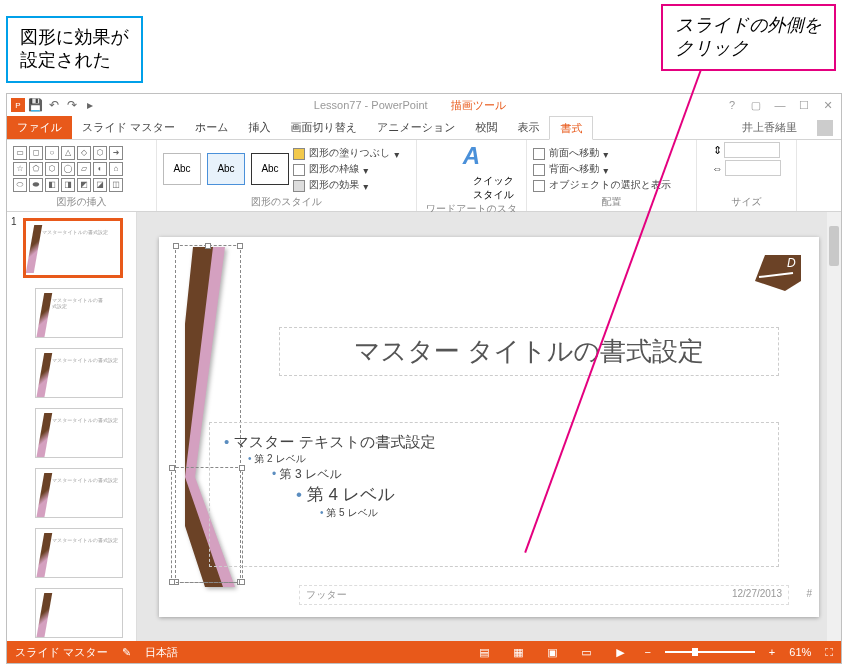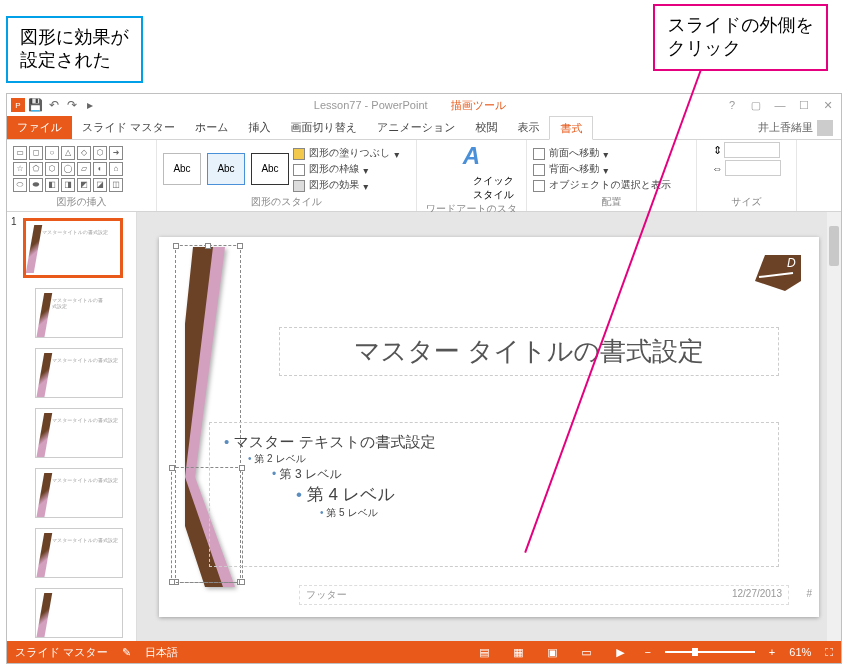--- a/index.html
+++ b/index.html
@@ -21,21 +21,21 @@
   .titlebar .title-center { flex: 1; text-align: center; color: #999; }
   .titlebar .title-center .tool-label { color: #e8591a; margin-left: 20px; }
   .titlebar .win-controls { display: flex; gap: 6px; color: #999; }
   .titlebar .win-controls span { width: 18px; text-align: center; }
   
   
   .ribbon-tabs { height: 24px; display: flex; align-items: stretch; background: #fff; border-bottom: 1px solid #d4d4d4; }
   .ribbon-tabs .tab { padding: 4px 10px; font-size: 11px; color: #444; display: flex; align-items: center; }
   .ribbon-tabs .tab.file { background: #e8591a; color: #fff; }
   .ribbon-tabs .tab.active { border: 1px solid #d4d4d4; border-bottom: 1px solid #fff; margin-bottom: -1px; background: #fff; color: #e8591a; }
-  .ribbon-tabs .user { margin-left: auto; padding: 4px 8px; font-size: 11px; color: #666; display: flex; align-items: center; gap: 4px; }
+  .ribbon-tabs .user { margin-left: auto; padding: 4px 8px; font-size: 11px; color: #666; display: flex; align-items: center; gap: 20px; }
   .ribbon-tabs .user .avatar { width: 16px; height: 16px; background: #ccc; }
   
   
   .ribbon { height: 72px; display: flex; border-bottom: 1px solid #d4d4d4; background: #fff; }
   .ribbon-group { border-right: 1px solid #e6e6e6; padding: 2px 6px; display: flex; flex-direction: column; justify-content: space-between; }
   .ribbon-group-label { font-size: 10px; color: #888; text-align: center; margin-top: auto; }
   .ribbon-group-body { display: flex; align-items: center; gap: 4px; flex: 1; }
   
   .shapes-gallery { display: grid; grid-template-columns: repeat(7, 14px); grid-template-rows: repeat(3, 14px); gap: 2px; }
   .shapes-gallery span { border: 1px solid #888; font-size: 8px; display: flex; align-items: center; justify-content: center; color: #666; }
@@ -94,21 +94,21 @@
   .statusbar .zoom-slider::after { content: ""; position: absolute; left: 30%; top: -3px; width: 6px; height: 8px; background: #fff; }
   
   .scroll-v { position: absolute; right: 0; top: 0; bottom: 0; width: 14px; background: #f0f0f0; }
   .scroll-v .thumb-sb { position: absolute; left: 2px; right: 2px; top: 14px; height: 40px; background: #c8c8c8; border-radius: 2px;}
 </style>
 </head>
 <body>
 
 <div class="callout callout-blue" style="left:6px; top:16px; white-space:pre-line;">図形に効果が
 設定された</div>
-<div class="callout callout-pink" style="right:20px; top:4px; white-space:pre-line;">スライドの外側を
+<div class="callout callout-pink" style="right:12px; top:4px; white-space:pre-line;font-style:italic;">スライドの外側を
 クリック</div>
 <div class="callout-line" style="left:702px; top:64px;"></div>
 
 <div class="pp-window">
 
   <div class="titlebar">
     <div class="qat">
       <span style="background:#e8591a;color:#fff;font-size:8px;">P</span>
       <span style="color:#2a5db0;">💾</span>
       <span>↶</span>

